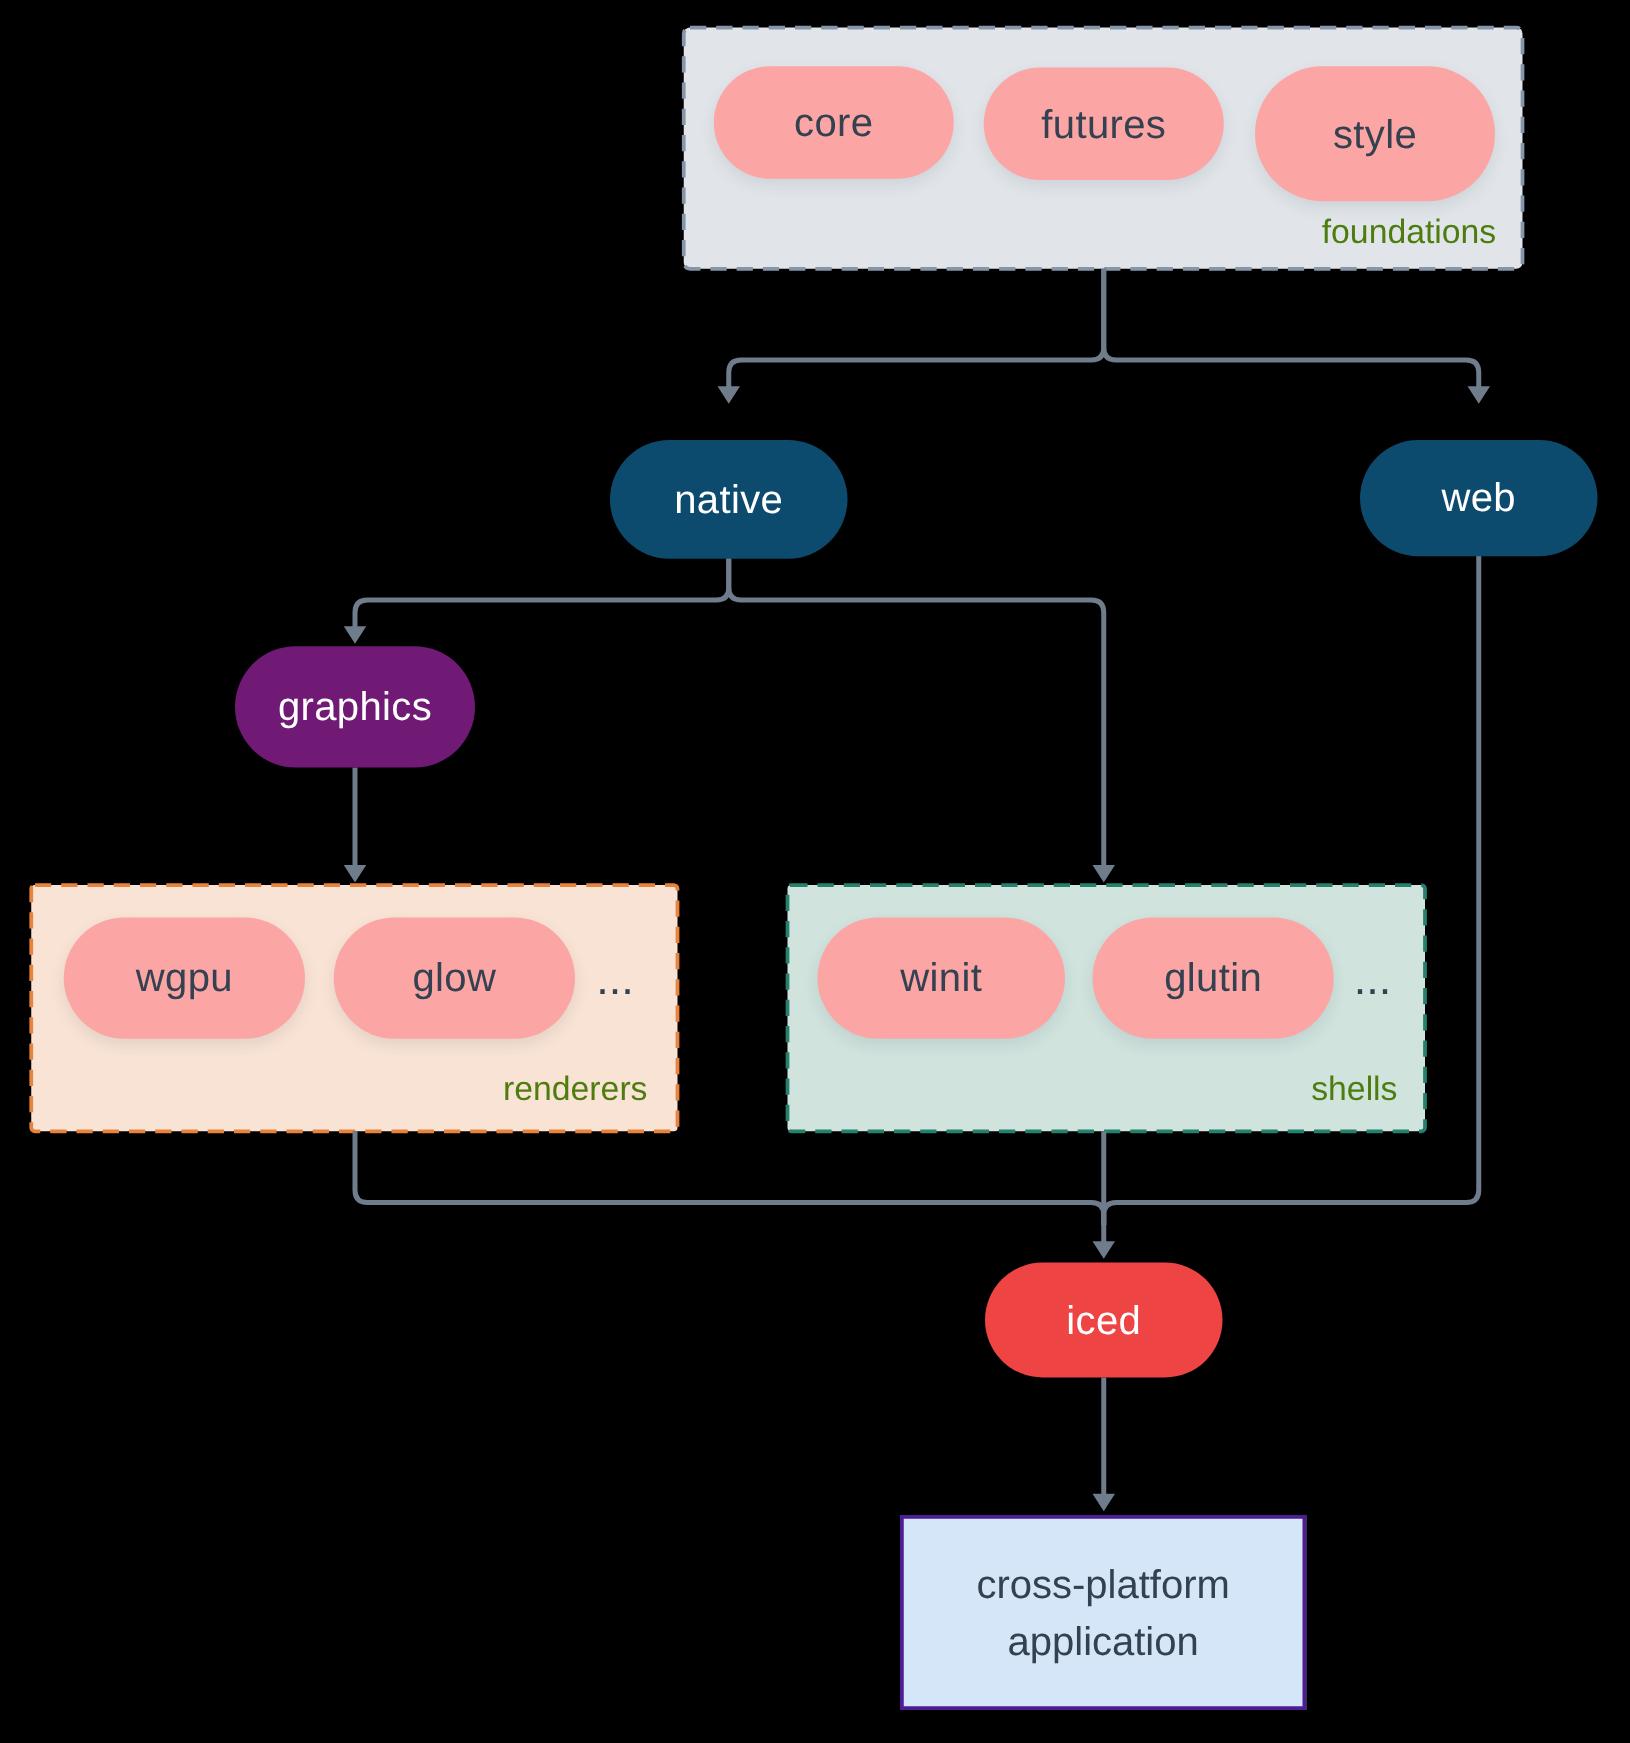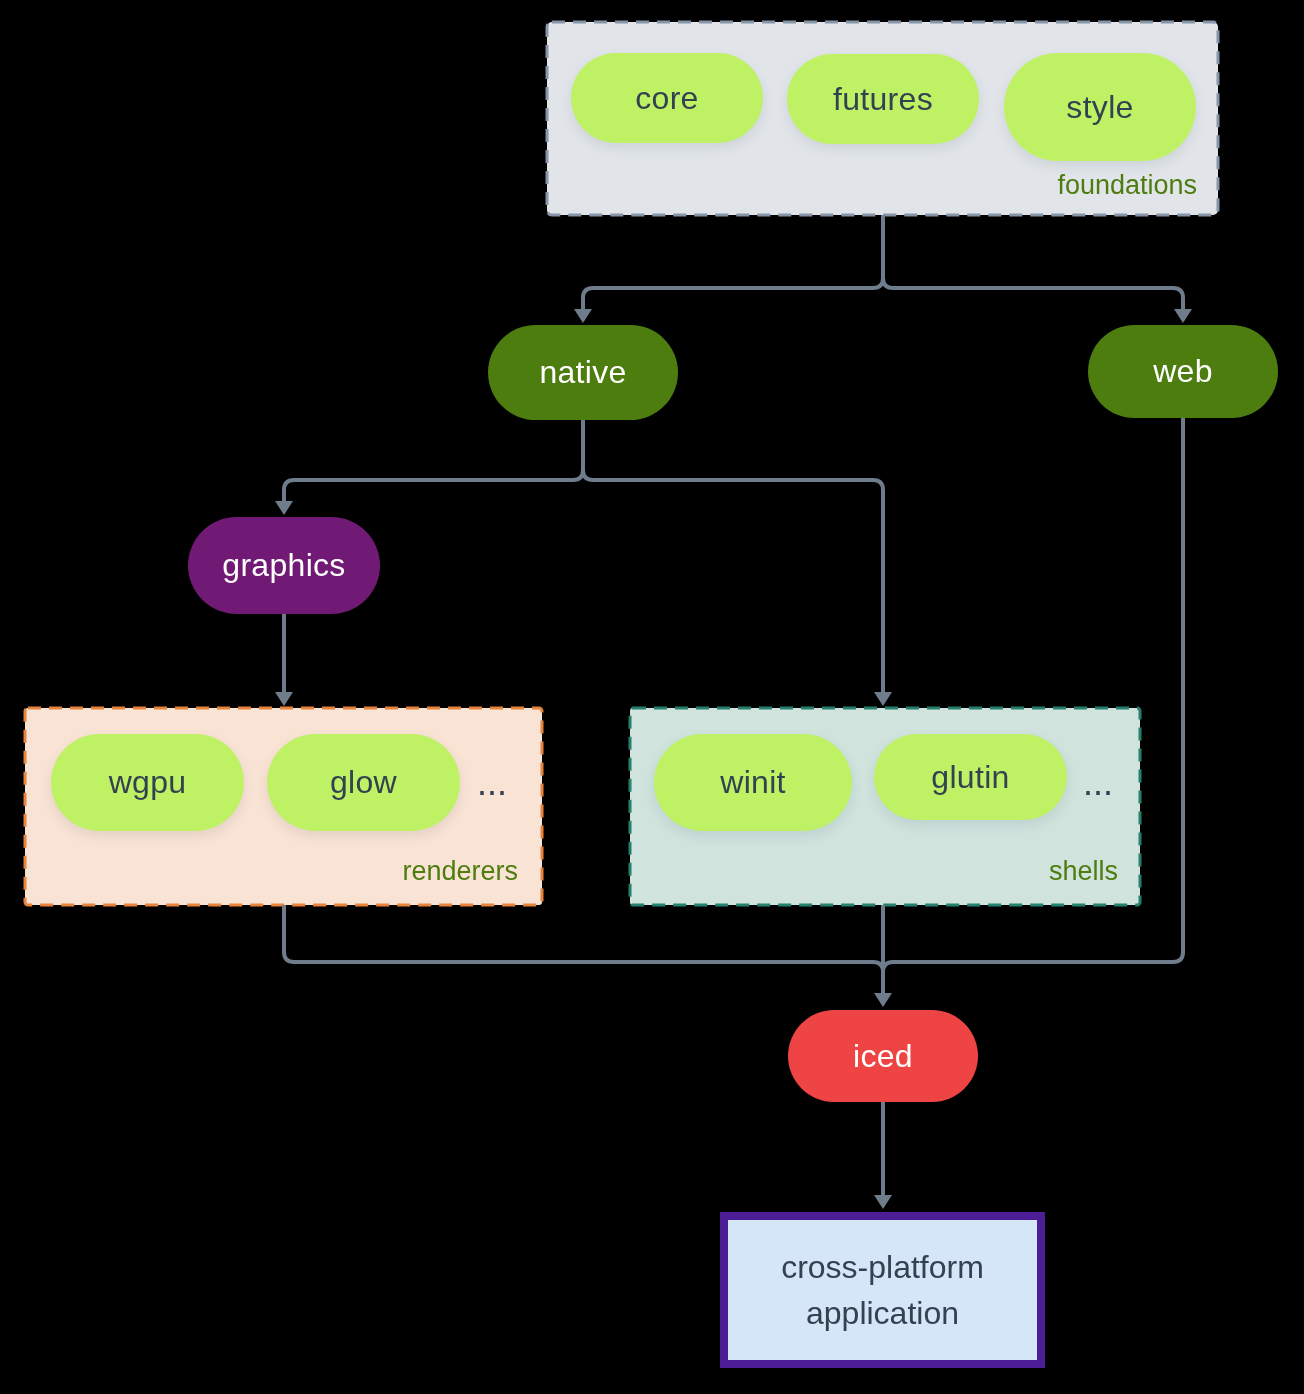--- a/index.html
+++ b/index.html
@@ -13,49 +13,49 @@
   #wires{position:absolute;left:0;top:0;width:1304px;height:1394px;}
   .wire{stroke:#6e7c8c;stroke-width:4;fill:none;}
   .head{fill:#6e7c8c;stroke:none;}
   .grp-foundations{fill:#e1e5e9;stroke:#8695a7;stroke-width:3;stroke-dasharray:13 8;}
   .grp-renderers{fill:#f9e3d4;stroke:#e8833c;stroke-width:3;stroke-dasharray:13 8;}
   .grp-shells{fill:#d0e3dd;stroke:#26806e;stroke-width:3;stroke-dasharray:13 8;}
   .pill{
     position:absolute;display:flex;align-items:center;justify-content:center;
     border-radius:999px;font-size:32px;letter-spacing:.3px;
   }
-  .pill.white{background:#bef264;color:#344150;box-shadow:0 5px 12px rgba(40,60,80,.10);}
-  .pill.purple{background:#4d7c0f;color:#fff;}
+  .pill.white{background:#fca5a5;color:#344150;box-shadow:0 5px 12px rgba(40,60,80,.10);}
+  .pill.purple{background:#0c4a6e;color:#fff;margin-top:27px;}
   .pill.orange{background:#701a75;color:#fff;}
   .pill.blue{background:#ef4444;color:#fff;}
   .grp-label{
     position:absolute;width:250px;text-align:right;
     font-size:27px;color:#4d7c0f;
   }
   .dots{
     position:absolute;display:flex;align-items:center;justify-content:center;
     font-size:36px;color:#344150;
   }
   .app-box{
     position:absolute;left:720px;top:1212px;width:325px;height:156px;
-    box-sizing:border-box;border:8px solid #4c1d95;background:#d4e6f7;
+    box-sizing:border-box;border:3px solid #4c1d95;background:#d4e6f7;
     display:flex;flex-direction:column;align-items:center;justify-content:center;
     font-size:32px;line-height:46px;color:#344150;
   }
   
   #p-core   {left:571px;top:53px;width:192px;height:90px;}
   #p-futures{left:787px;top:54px;width:192px;height:90px;}
   #p-style  {left:1004px;top:53px;width:192px;height:108px;}
   #p-native {left:488px;top:325px;width:190px;height:95px;}
   #p-web    {left:1088px;top:325px;width:190px;height:93px;}
   #p-graphics{left:188px;top:517px;width:192px;height:97px;}
   #p-wgpu   {left:51px;top:734px;width:193px;height:97px;}
   #p-glow   {left:267px;top:734px;width:193px;height:97px;}
   #p-winit  {left:654px;top:734px;width:198px;height:97px;}
-  #p-glutin {left:874px;top:734px;width:193px;height:86px;}
+  #p-glutin {left:874px;top:734px;width:193px;height:97px;}
   #p-iced   {left:788px;top:1010px;width:190px;height:92px;}
   #dots-renderers{left:462px;top:736px;width:60px;height:94px;}
   #dots-shells{left:1068px;top:736px;width:60px;height:94px;}
   #lbl-foundations{left:947px;top:170px;}
   #lbl-renderers{left:268px;top:856px;}
   #lbl-shells{left:868px;top:856px;}
 </style>
 </head>
 <body>
 

